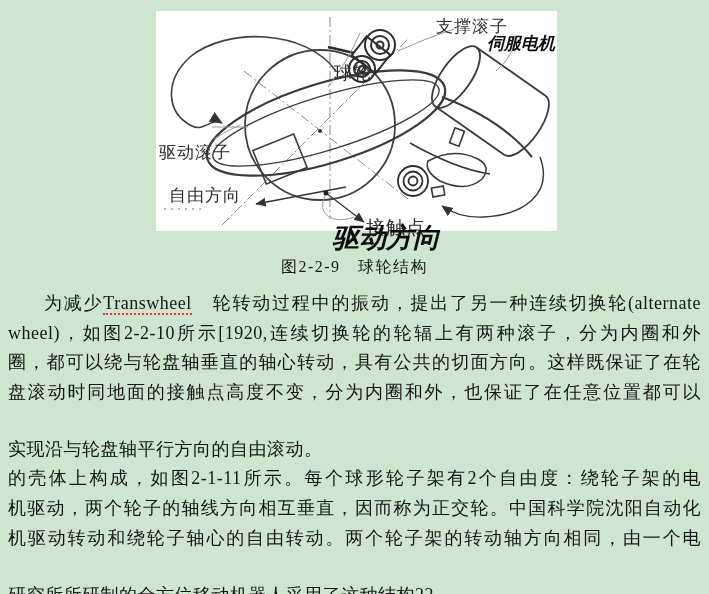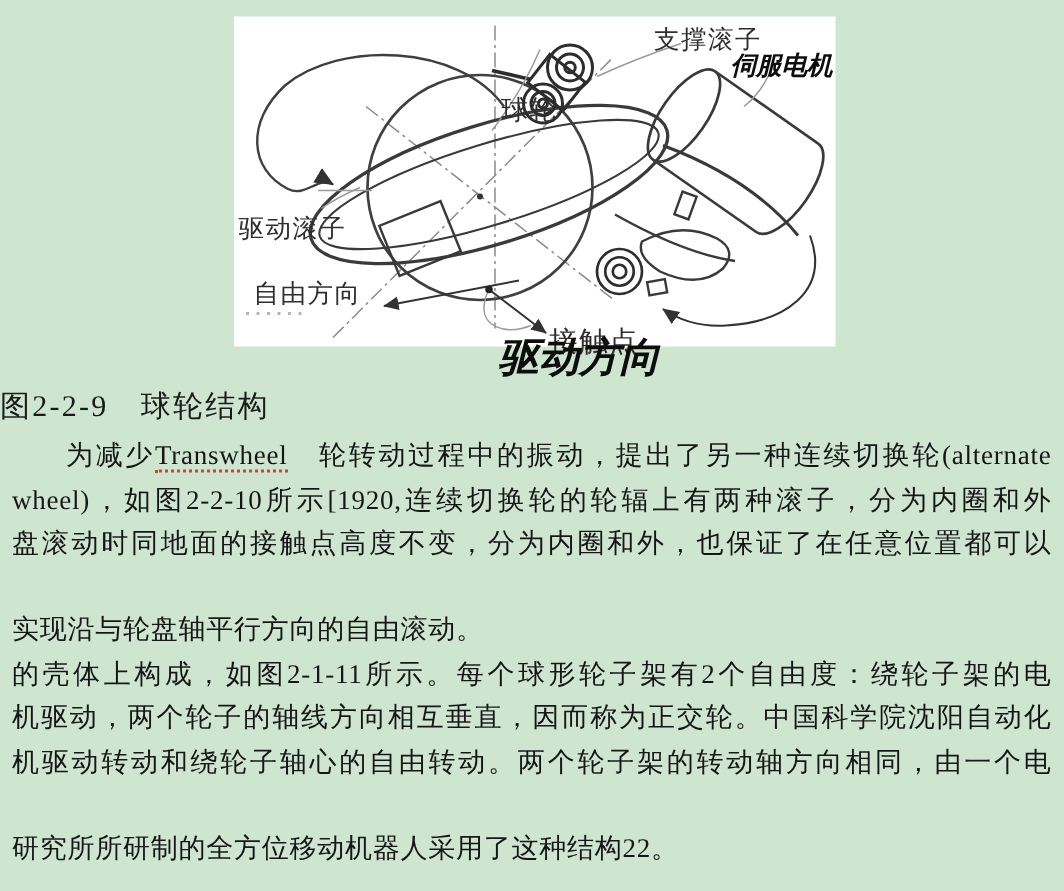--- a/index.html
+++ b/index.html
@@ -32,21 +32,21 @@
   .lbl-ball{left:178px;top:2px;font-size:18px;margin-top:48px;}
   .lbl-support{left:280px;top:4px;}
   .lbl-servo{left:331px;top:21px;font-size:17px;}
   .lbl-driveroller{left:3px;top:130px;}
   .lbl-free{left:13px;top:173px;}
   .lbl-contact{left:194px;top:204px;font-size:19px;margin-left:16px;}
   .lbl-drivedir{left:176px;top:209px;font-size:27px;}
   
   .caption{
     position:absolute;left:0;top:257px;width:709px;
-    font-size:20px;letter-spacing:1.5px;color:#1a1a1a;
+    text-align:center;font-size:16px;letter-spacing:1.5px;color:#1a1a1a;
   }
   
   .bodytext{
     position:absolute;left:8px;top:289px;width:693px;
     font-size:18px;line-height:29.7px;letter-spacing:0.5px;
     color:#161616;
   }
   .line{
     text-align:justify;
     text-align-last:justify;
@@ -150,20 +150,21 @@
     <span class="fig-label lbl-free">自由方向</span>
     <span class="fig-label lbl-contact">接触点</span>
     <span class="fig-label bold lbl-drivedir">驱动方向</span>
   </div>
 
   <div class="caption">图2-2-9　球轮结构</div>
 
   <div class="bodytext">
     <div class="line indent"><span>为减少</span><span class="misspell">Transwheel</span><span>　轮转动过程中的振动，提出了另一种连续切换轮(alternate</span></div>
     <div class="line">wheel)，如图2-2-10所示[1920,连续切换轮的轮辐上有两种滚子，分为内圈和外</div>
+    <div class="line">圈，都可以绕与轮盘轴垂直的轴心转动，具有公共的切面方向。这样既保证了在轮</div>
     <div class="line">盘滚动时同地面的接触点高度不变，分为内圈和外，也保证了在任意位置都可以</div>
     <div class="line no-just">实现沿与轮盘轴平行方向的自由滚动。</div>
     <div class="line">的壳体上构成，如图2-1-11所示。每个球形轮子架有2个自由度：绕轮子架的电</div>
     <div class="line">机驱动，两个轮子的轴线方向相互垂直，因而称为正交轮。中国科学院沈阳自动化</div>
     <div class="line">机驱动转动和绕轮子轴心的自由转动。两个轮子架的转动轴方向相同，由一个电</div>
     <div class="line no-just">研究所所研制的全方位移动机器人采用了这种结构22。</div>
   </div>
 
 </div>
 

